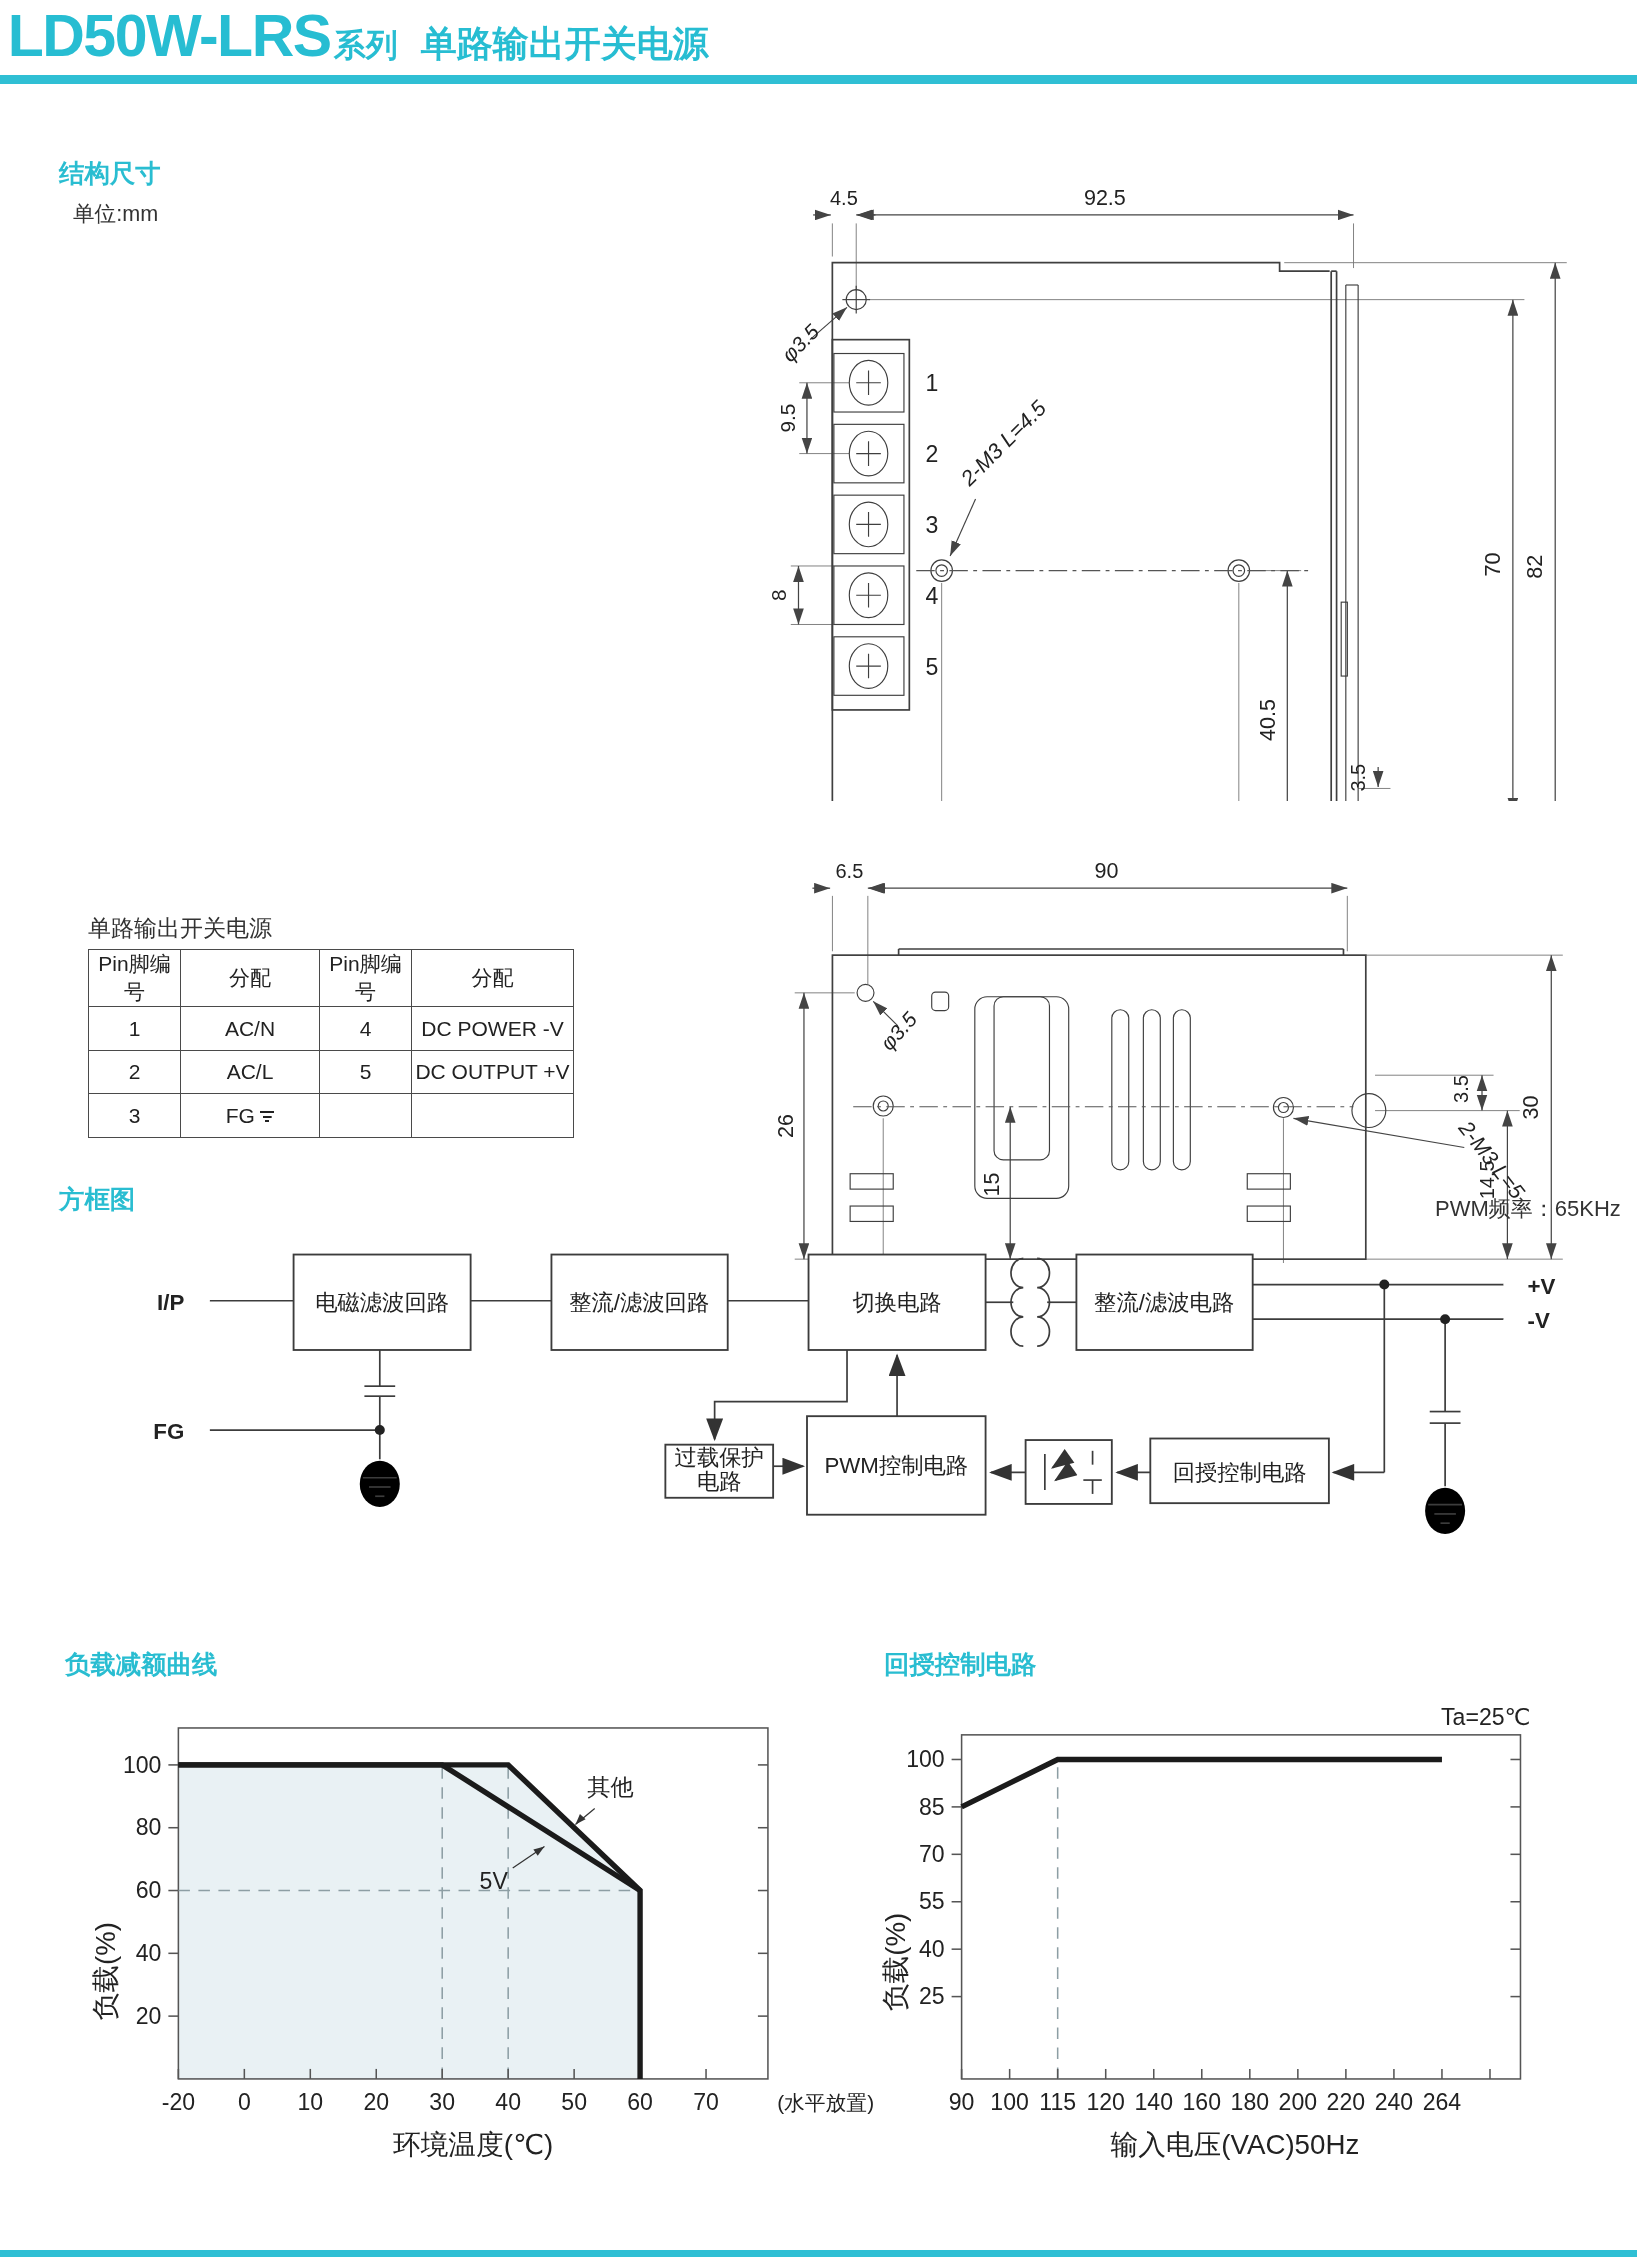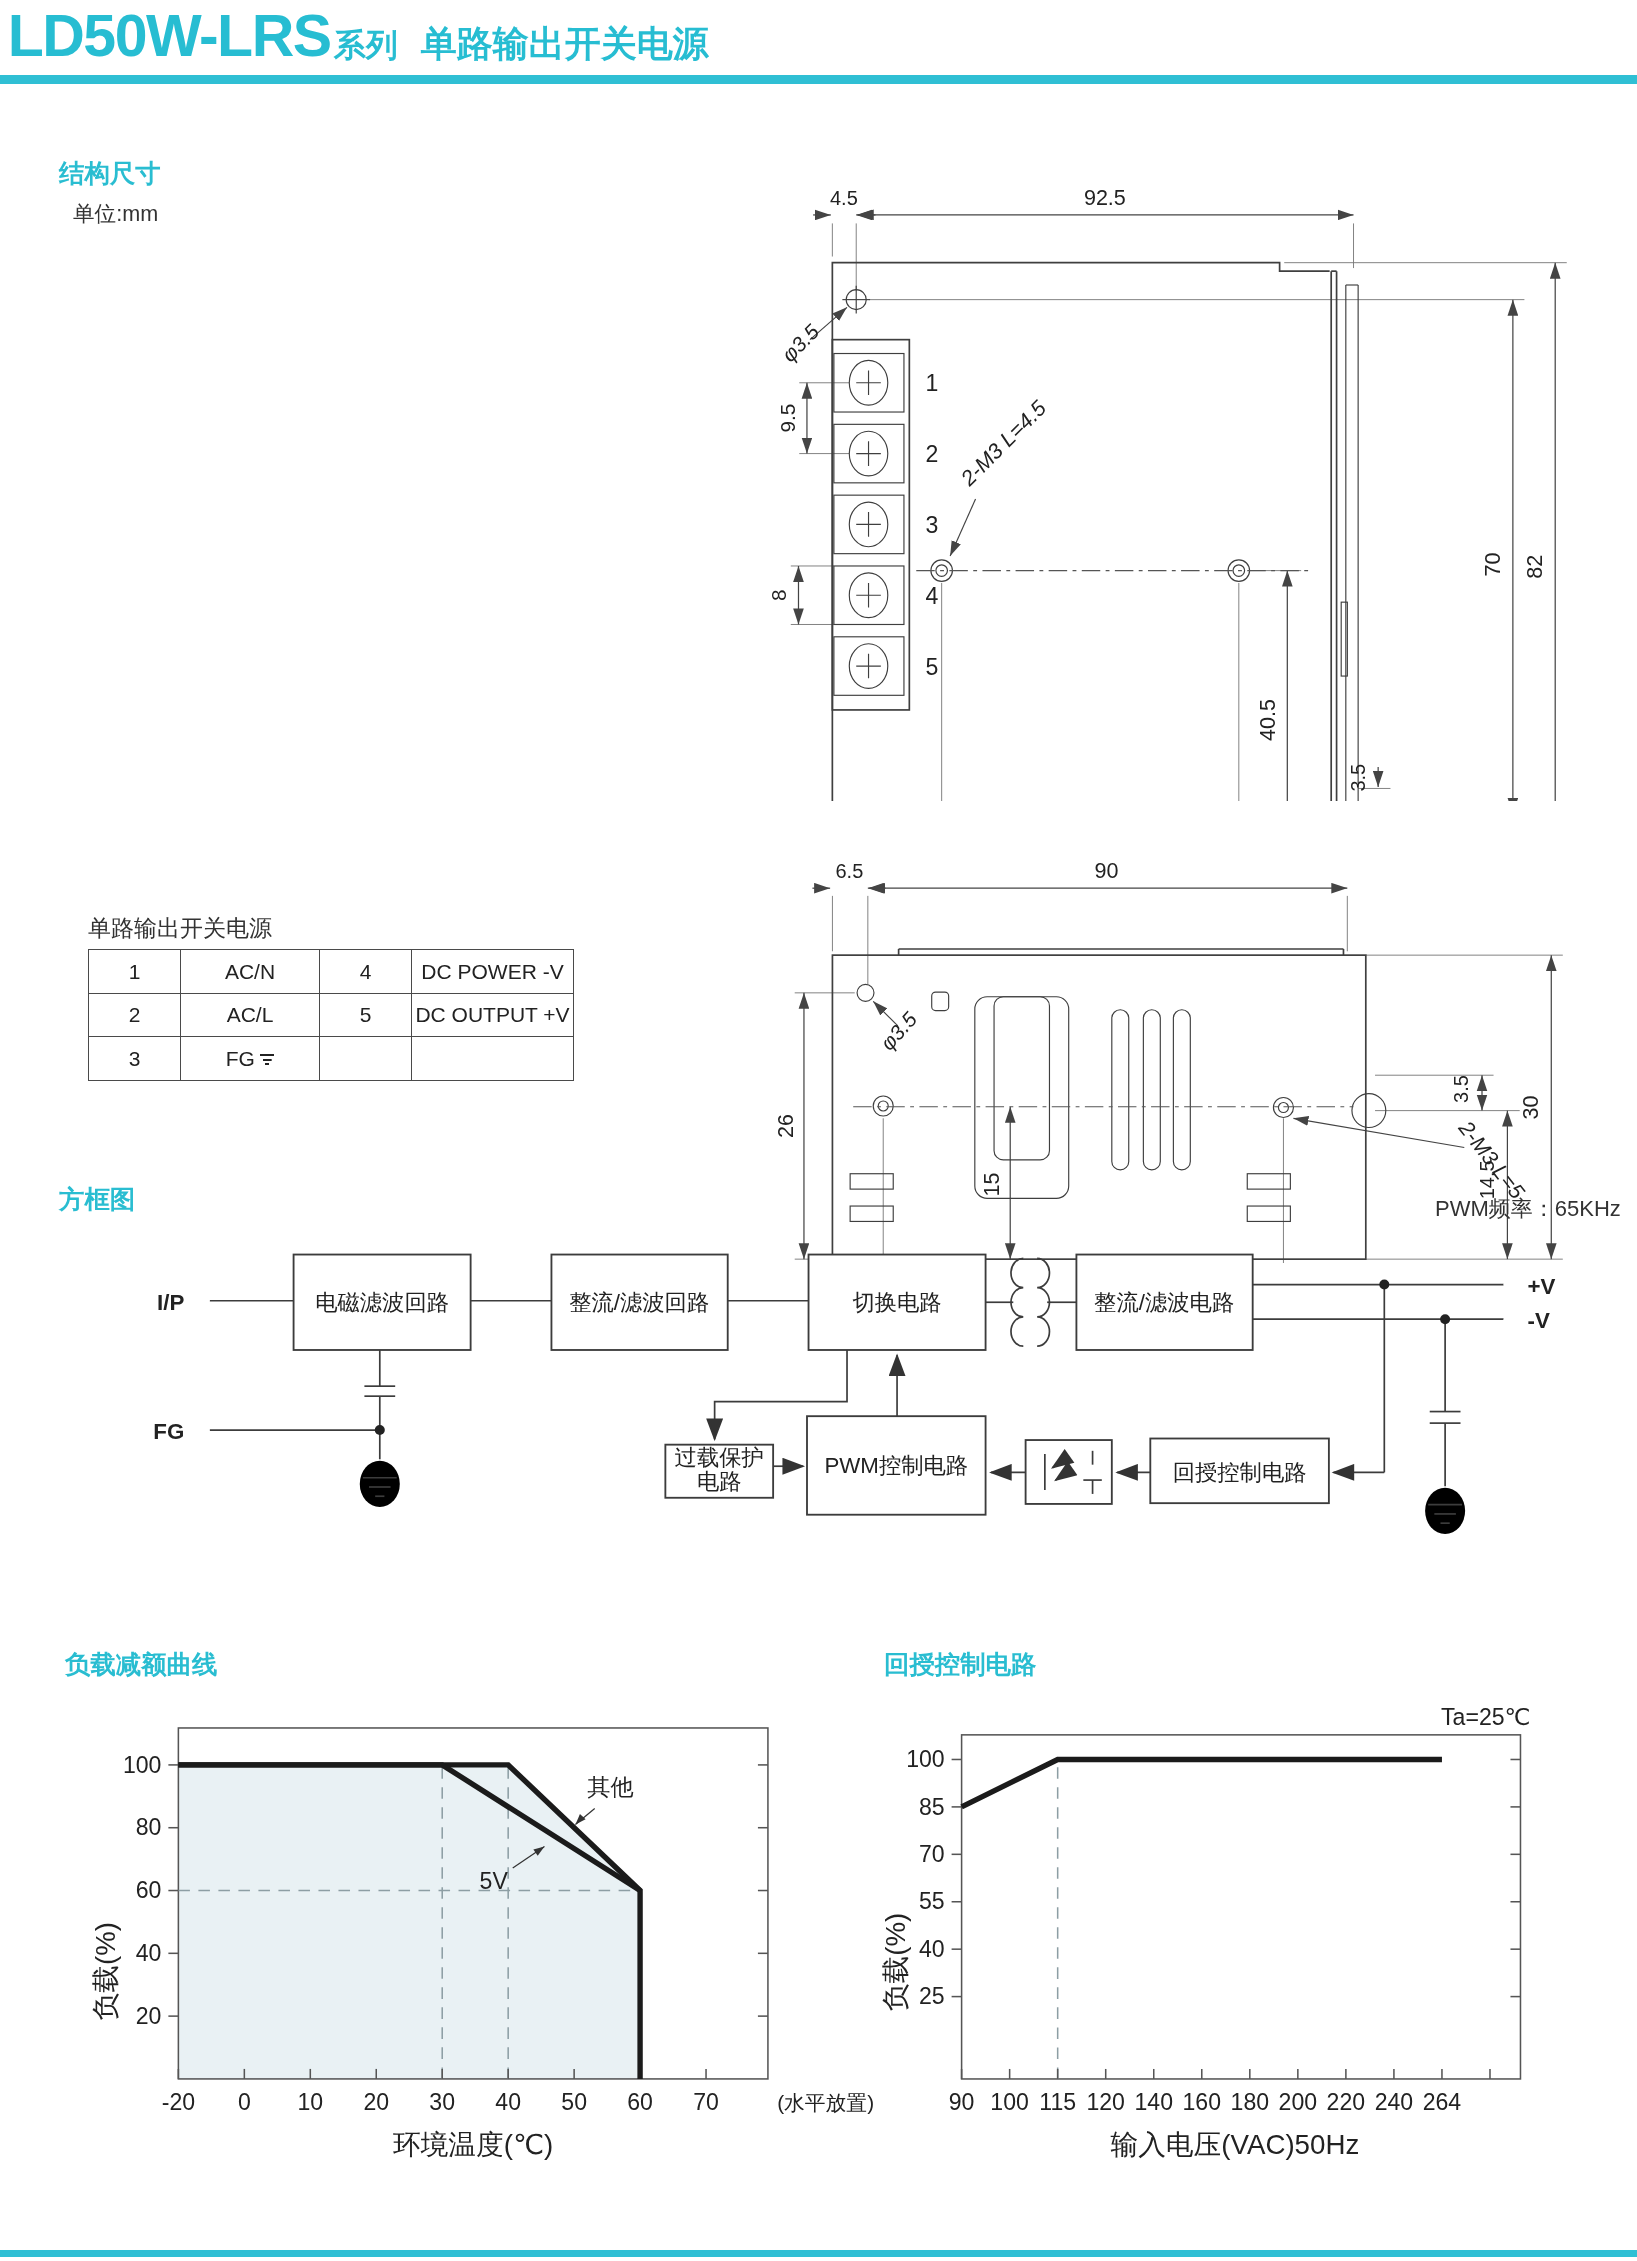--- a/index.html
+++ b/index.html
@@ -249,20 +249,26 @@
 
   <div class="abs pin-title" style="left:88px;top:913px;">单路输出开关电源</div>
   <table class="pin abs" style="left:88px;top:949px;width:486px;">
     <colgroup>
         <col style="width:92px">
         <col style="width:139px">
         <col style="width:92px">
         <col style="width:162px">
       </colgroup>
     <tbody>
+        <tr style="height:42px">
+      <th>Pin脚编号</th>
+      <th>分配</th>
+      <th>Pin脚编号</th>
+      <th>分配</th>
+    </tr>
     <tr style="height:44px">
       <td>1</td>
       <td>AC/N</td>
       <td>4</td>
       <td>DC POWER -V</td>
     </tr>
     <tr style="height:43px">
       <td>2</td>
       <td>AC/L</td>
       <td>5</td>

